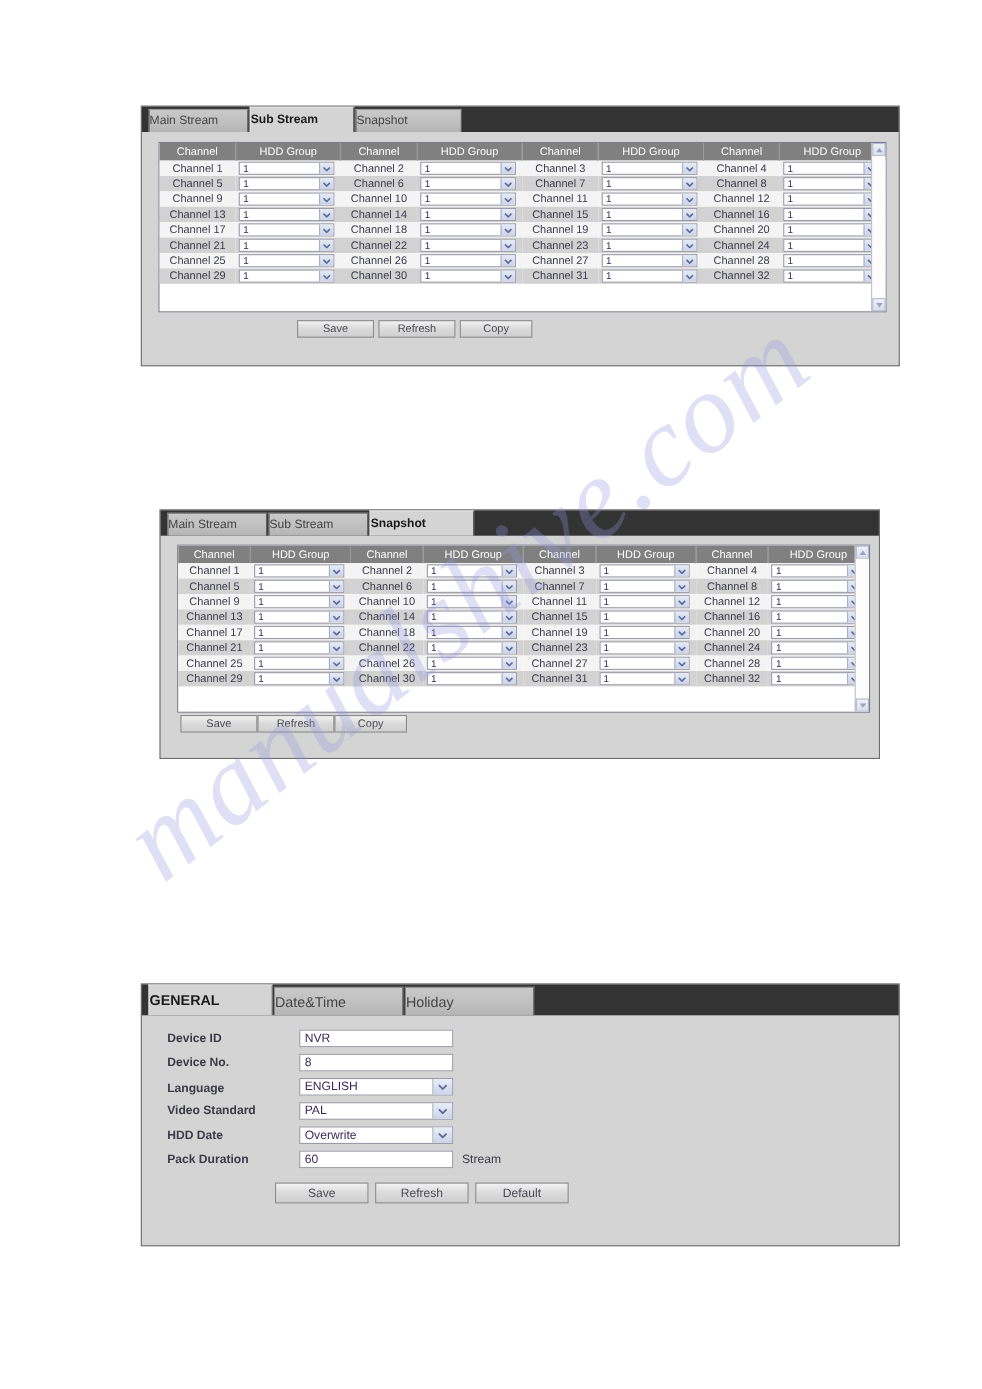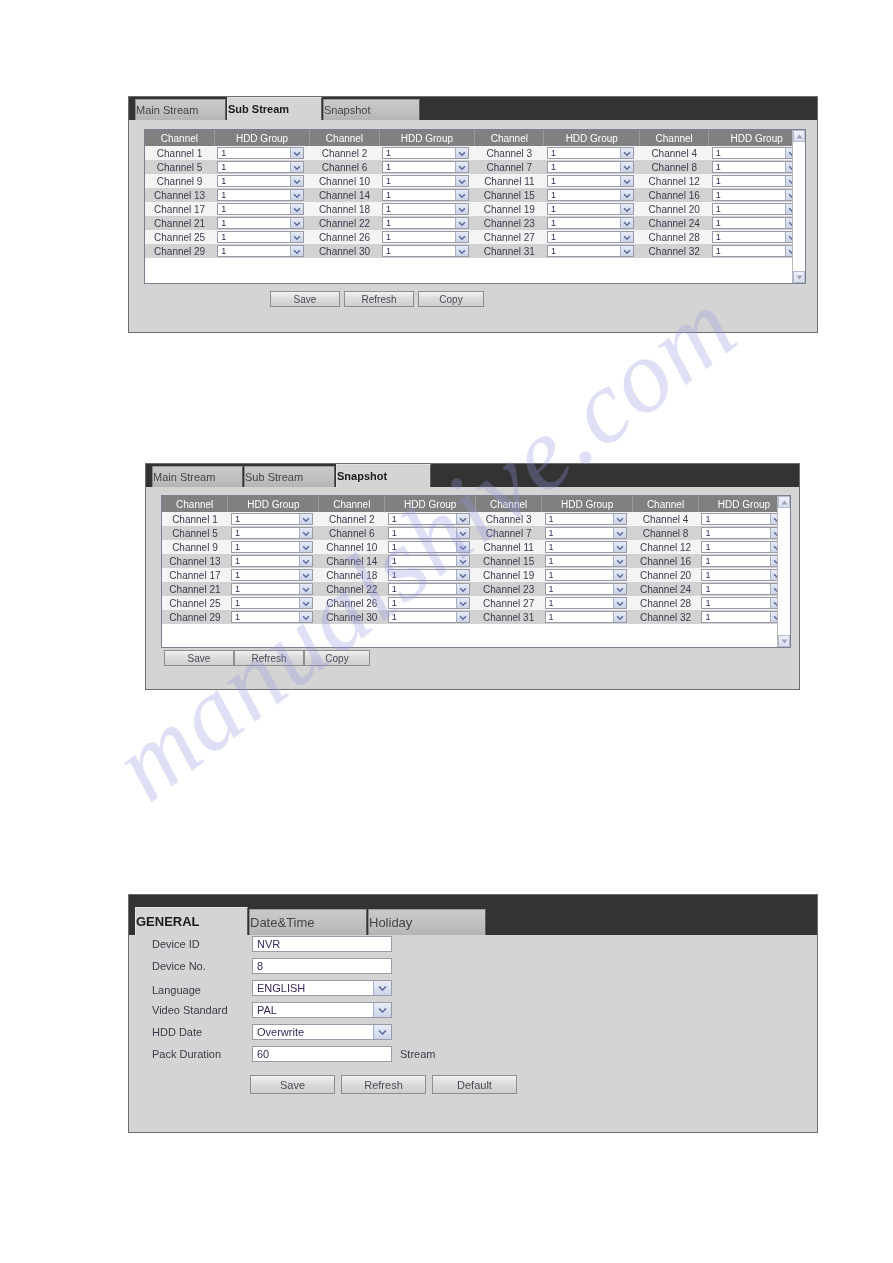--- a/index.html
+++ b/index.html
@@ -182,21 +182,22 @@
 
   
   .form-row {
     position: absolute;
     display: flex;
     align-items: center;
   }
   .form-label {
     font-size: 11px;
     color: #3a3a48;
-    width: 100px;
+    width: 120px;
+    font-weight: bold;
   }
   .field {
     width: 140px;
     height: 16px;
     background: #ffffff;
     border: 1px solid #9a9aa8;
     box-sizing: border-box;
     display: flex;
     align-items: stretch;
   }
@@ -1091,21 +1092,21 @@
   <div class="btn" style="position:absolute; left:88px; top:186px; width:70px; height:16px;">
     <span>Refresh</span>
   </div>
   <div class="btn" style="position:absolute; left:158px; top:186px; width:66px; height:16px;">
     <span>Copy</span>
   </div>
 </div>
 
 <div class="panel" id="panel3" style="left:128px; top:894px; width:690px; height:239px;">
 
-  <div class="tabbar" style="height:40px;">
+  <div class="tabbar" style="height:28px;">
     <div class="tab active" style="width:113px; height:28px; line-height:28px; font-size:13px;">
       <span>GENERAL</span>
     </div>
     <div class="tab" style="width:118px; height:26px; line-height:26px; font-size:13px;">
       <span>Date&amp;Time</span>
     </div>
     <div class="tab" style="width:118px; height:26px; line-height:26px; font-size:13px;">
       <span>Holiday</span>
     </div>
   </div>

